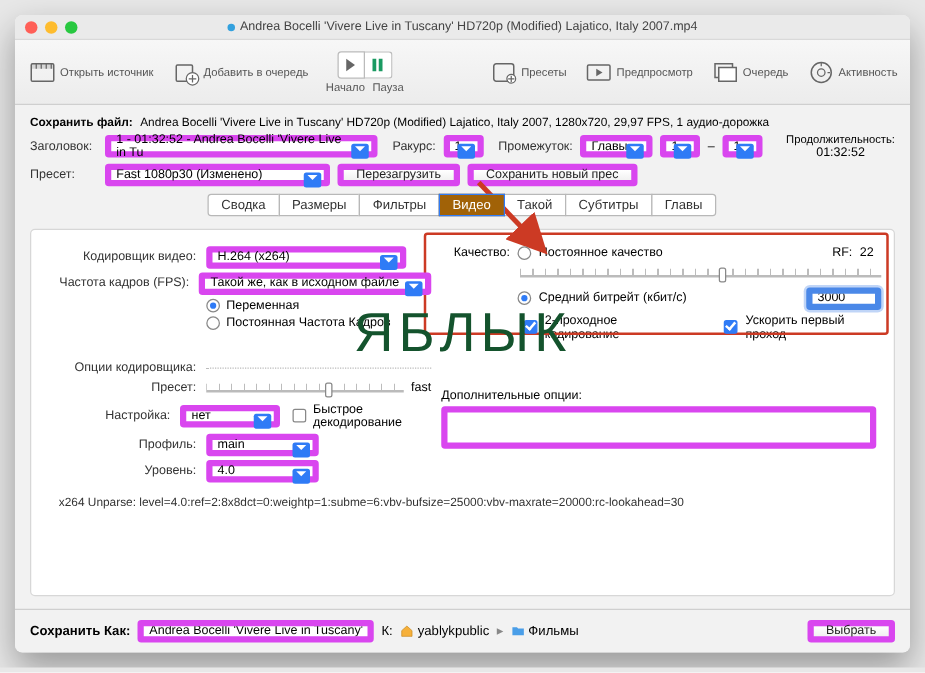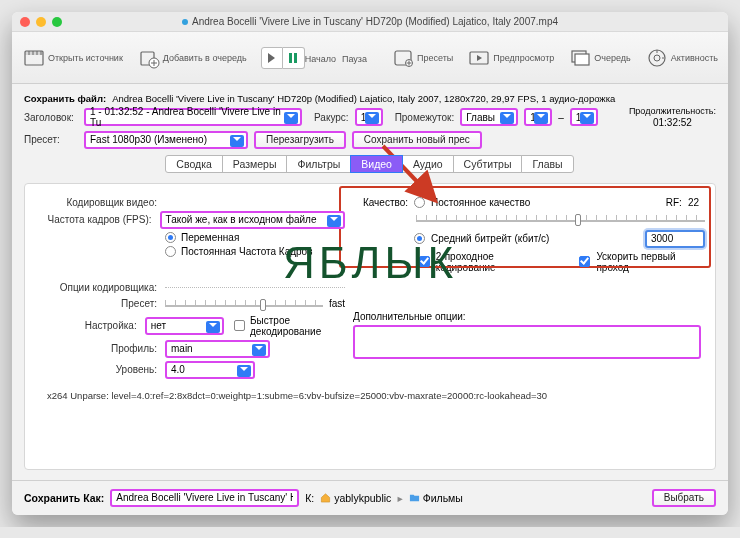--- a/index.html
+++ b/index.html
@@ -55,21 +55,21 @@
                   border:1px solid #bbb; background:#fff; }
   .segbtn .half:first-child{ border-radius:3px 0 0 3px; }
   .segbtn .half:last-child{ border-radius:0 3px 3px 0; border-left:none; }
   .play-tri { width:0;height:0;border-left:7px solid #666;border-top:5px solid transparent;border-bottom:5px solid transparent;}
   .pause { display:flex; gap:2px; }
   .pause span{ width:3px; height:10px; background:#1a9a62; }
   .content { padding: 6px 12px 10px; }
   .row { display:flex; align-items:center; margin:3px 0; }
   .row label, .rowlabel { width:120px; text-align:right; color:#333; margin-right:8px;}
   .mac-select, .mac-input, .mac-btn {
-    height:18px; border:2px solid #d946ef; border-radius:3px; background:#fff;
+    height:18px; border:5px solid #d946ef; border-radius:3px; background:#fff;
     font-size:10px; font-family:inherit; padding:0 4px;
   }
   .mac-select { position:relative; display:inline-flex; align-items:center; padding-right:18px; background:#fff; }
   .mac-select::after{
     content:""; position:absolute; right:2px; top:2px; width:14px; height:12px;
     background:#2f7bf6; border-radius:2px;
   }
   .mac-select::before{
     content:""; position:absolute; right:5px; top:4px; z-index:1;
     width:0;height:0;border-left:4px solid transparent;border-right:4px solid transparent;border-top:4px solid #fff;
@@ -77,21 +77,21 @@
   .mac-btn {
     background:linear-gradient(#fff,#f1f1f1); padding:0 10px; display:inline-flex; align-items:center; justify-content:center;
     color:#222;
     text-align:center;
   }
   .tabs { display:flex; justify-content:center; margin:6px 0 10px; }
   .tab { padding:2px 10px; border:1px solid #b8b8b8; background:#fff; font-size:10.5px;
          margin-left:-1px; color:#333;}
   .tab:first-child{ border-radius:3px 0 0 3px;text-align:right; }
   .tab:last-child{ border-radius:0 3px 3px 0; }
-  .tab.active{ background:#8b5cf6; color:#fff; border-color:#2f7bf6; z-index:1; position:relative;}
+  .tab.active{ background:#a16207; color:#fff; border-color:#2f7bf6; z-index:1; position:relative;}
   .panel { background:#fff; border:1px solid #d7d7d7; border-radius:4px; padding:10px 10px 8px; position:relative; }
   .panel .row label { width:122px; }
   .radio, .check { width:11px; height:11px; flex-shrink:0; }
   .radio { border:1px solid #888; border-radius:50%; background:#fff; position:relative; display:inline-block;}
   .radio.on::after{ content:""; position:absolute; inset:2px; border-radius:50%; background:#2f7bf6;}
   .check { border:1px solid #888; border-radius:2px; background:#fff; position:relative; display:inline-block;}
   .check.on{ background:#2f7bf6; border-color:#2f7bf6;}
   .check.on::after{ content:""; position:absolute; left:2px; top:-1px; width:3px; height:6px;
       border-right:2px solid #fff; border-bottom:2px solid #fff; transform:rotate(40deg);}
   .slider { flex:1; max-width:200px; height:16px; position:relative; }
@@ -151,21 +151,21 @@
       <span>Открыть источник</span>
     </div>
     <div class="tbtn">
       <svg viewBox="0 0 24 22">
         <rect x="4" y="5" width="13" height="13" fill="none" stroke="#666" stroke-width="1.2" rx="1"></rect>
         <circle cx="17" cy="16" r="5" fill="#fff" stroke="#666"></circle>
           <path d="M17 13v6M14 16h6" stroke="#666"></path>
       </svg>
       <span>Добавить в очередь</span>
     </div>
-    <div style="display:flex;flex-direction:row;align-items:center;margin-right:14px">
+    <div style="display:flex;flex-direction:column;align-items:center;margin-right:14px">
       <div class="segbtn">
         <div class="half">
             <div class="play-tri"></div>
           </div>
         <div class="half">
             <div class="pause">
               <span></span>
               <span></span>
             </div>
           </div>
@@ -240,33 +240,33 @@
         </div>
       <div class="flex1"></div>
       <div class="duration">
         <div style="font-size:9px;line-height:1.1">Продолжительность:</div>
         <div style="font-size:10px">01:32:52</div>
       </div>
     </div>
 
     <div class="row gap6">
       <span class="small-label" style="width:54px;text-align:left">Пресет:</span>
-      <div class="mac-select" style="width:164px">
+      <div class="mac-select" style="width:180px">
           <span>Fast 1080p30 (Изменено)</span>
         </div>
       <button class="mac-btn">Перезагрузить</button>
       <button class="mac-btn">Сохранить новый прес</button>
     </div>
 
     <div class="tabs">
       <div class="tab">Сводка</div>
       <div class="tab">Размеры</div>
       <div class="tab">Фильтры</div>
       <div class="tab active">Видео</div>
-      <div class="tab">Аудио</div>
+      <div class="tab">Такой</div>
       <div class="tab">Субтитры</div>
       <div class="tab">Главы</div>
     </div>
 
     <div class="panel">
 
       <div class="highlight-box" style="left:314px; top:2px; right:4px; height:82px"></div>
       <svg class="arrow" style="left:350px; top:-44px" viewBox="0 0 70 70">
         <defs>
             <marker id="ah" markerWidth="8" markerHeight="8" refX="4" refY="4" orient="auto">
@@ -274,20 +274,23 @@
             </marker>
           </defs>
         <line x1="8" y1="6" x2="52" y2="52" stroke="#cc3a24" stroke-width="4" marker-end="url(#ah)"></line>
       </svg>
 
       <div style="display:flex">
 
         <div style="width:310px">
           <div class="row">
             <label>Кодировщик видео:</label>
+            <div class="mac-select" style="width:160px">
+                <span>H.264 (x264)</span>
+              </div>
           </div>
           <div class="row">
             <label>Частота кадров (FPS):</label>
             <div class="mac-select" style="width:193px">
                 <span>Такой же, как в исходном файле</span>
               </div>
           </div>
           <div class="row">
               <label></label>
             <span class="radio on"></span>
@@ -315,21 +318,21 @@
           <div class="row">
             <label>Настройка:</label>
             <div class="mac-select" style="width:90px">
                 <span>нет</span>
               </div>
             <span class="check" style="margin-left:10px"></span>
             <span style="margin-left:5px">Быстрое декодирование</span>
           </div>
           <div class="row">
             <label>Профиль:</label>
-            <div class="mac-select" style="width:105px">
+            <div class="mac-select" style="width:90px">
                 <span>main</span>
               </div>
           </div>
           <div class="row">
             <label>Уровень:</label>
             <div class="mac-select" style="width:90px">
                 <span>4.0</span>
               </div>
           </div>
         </div>

